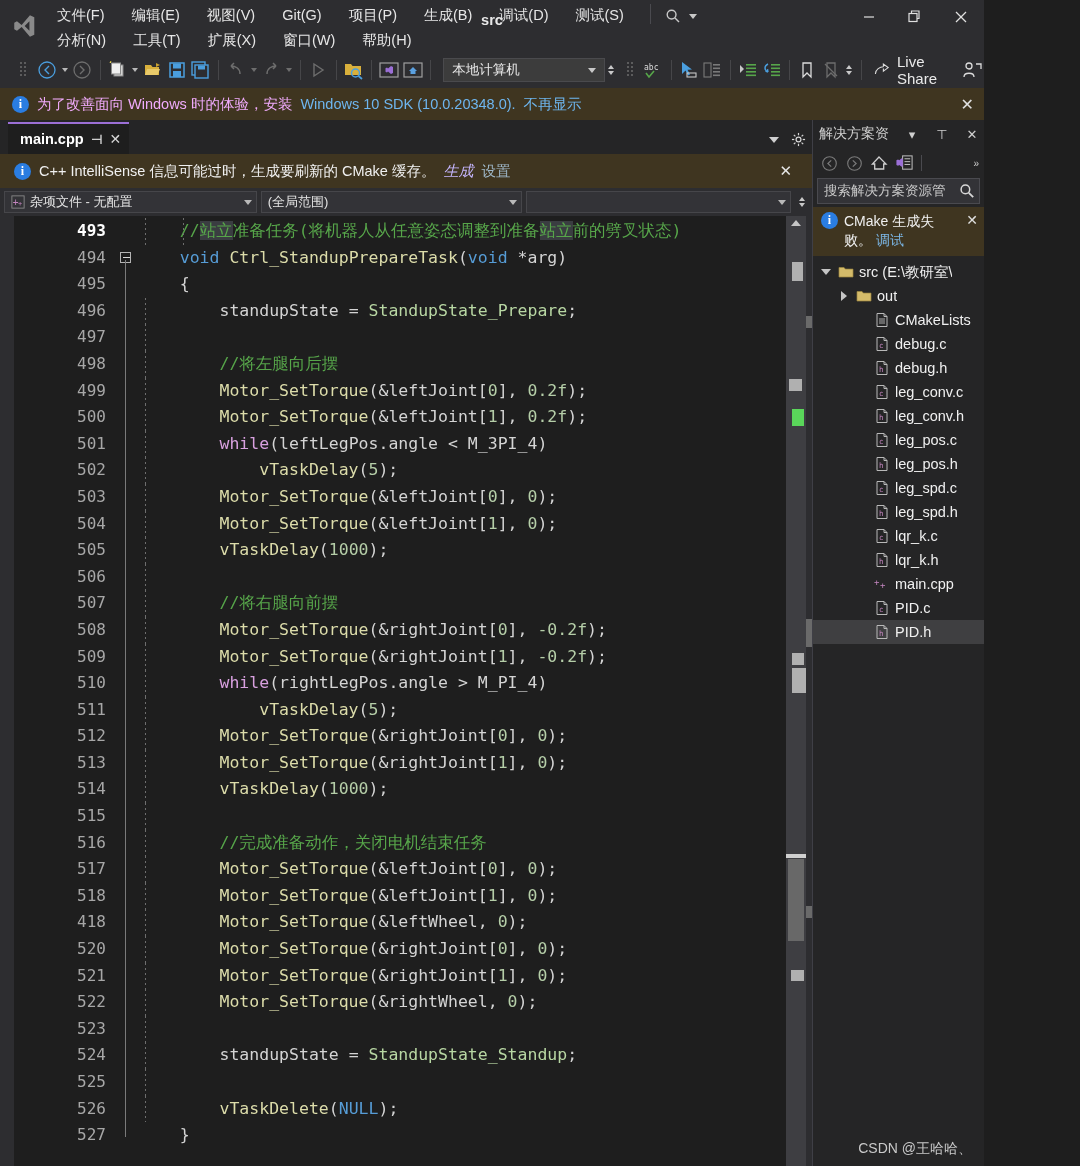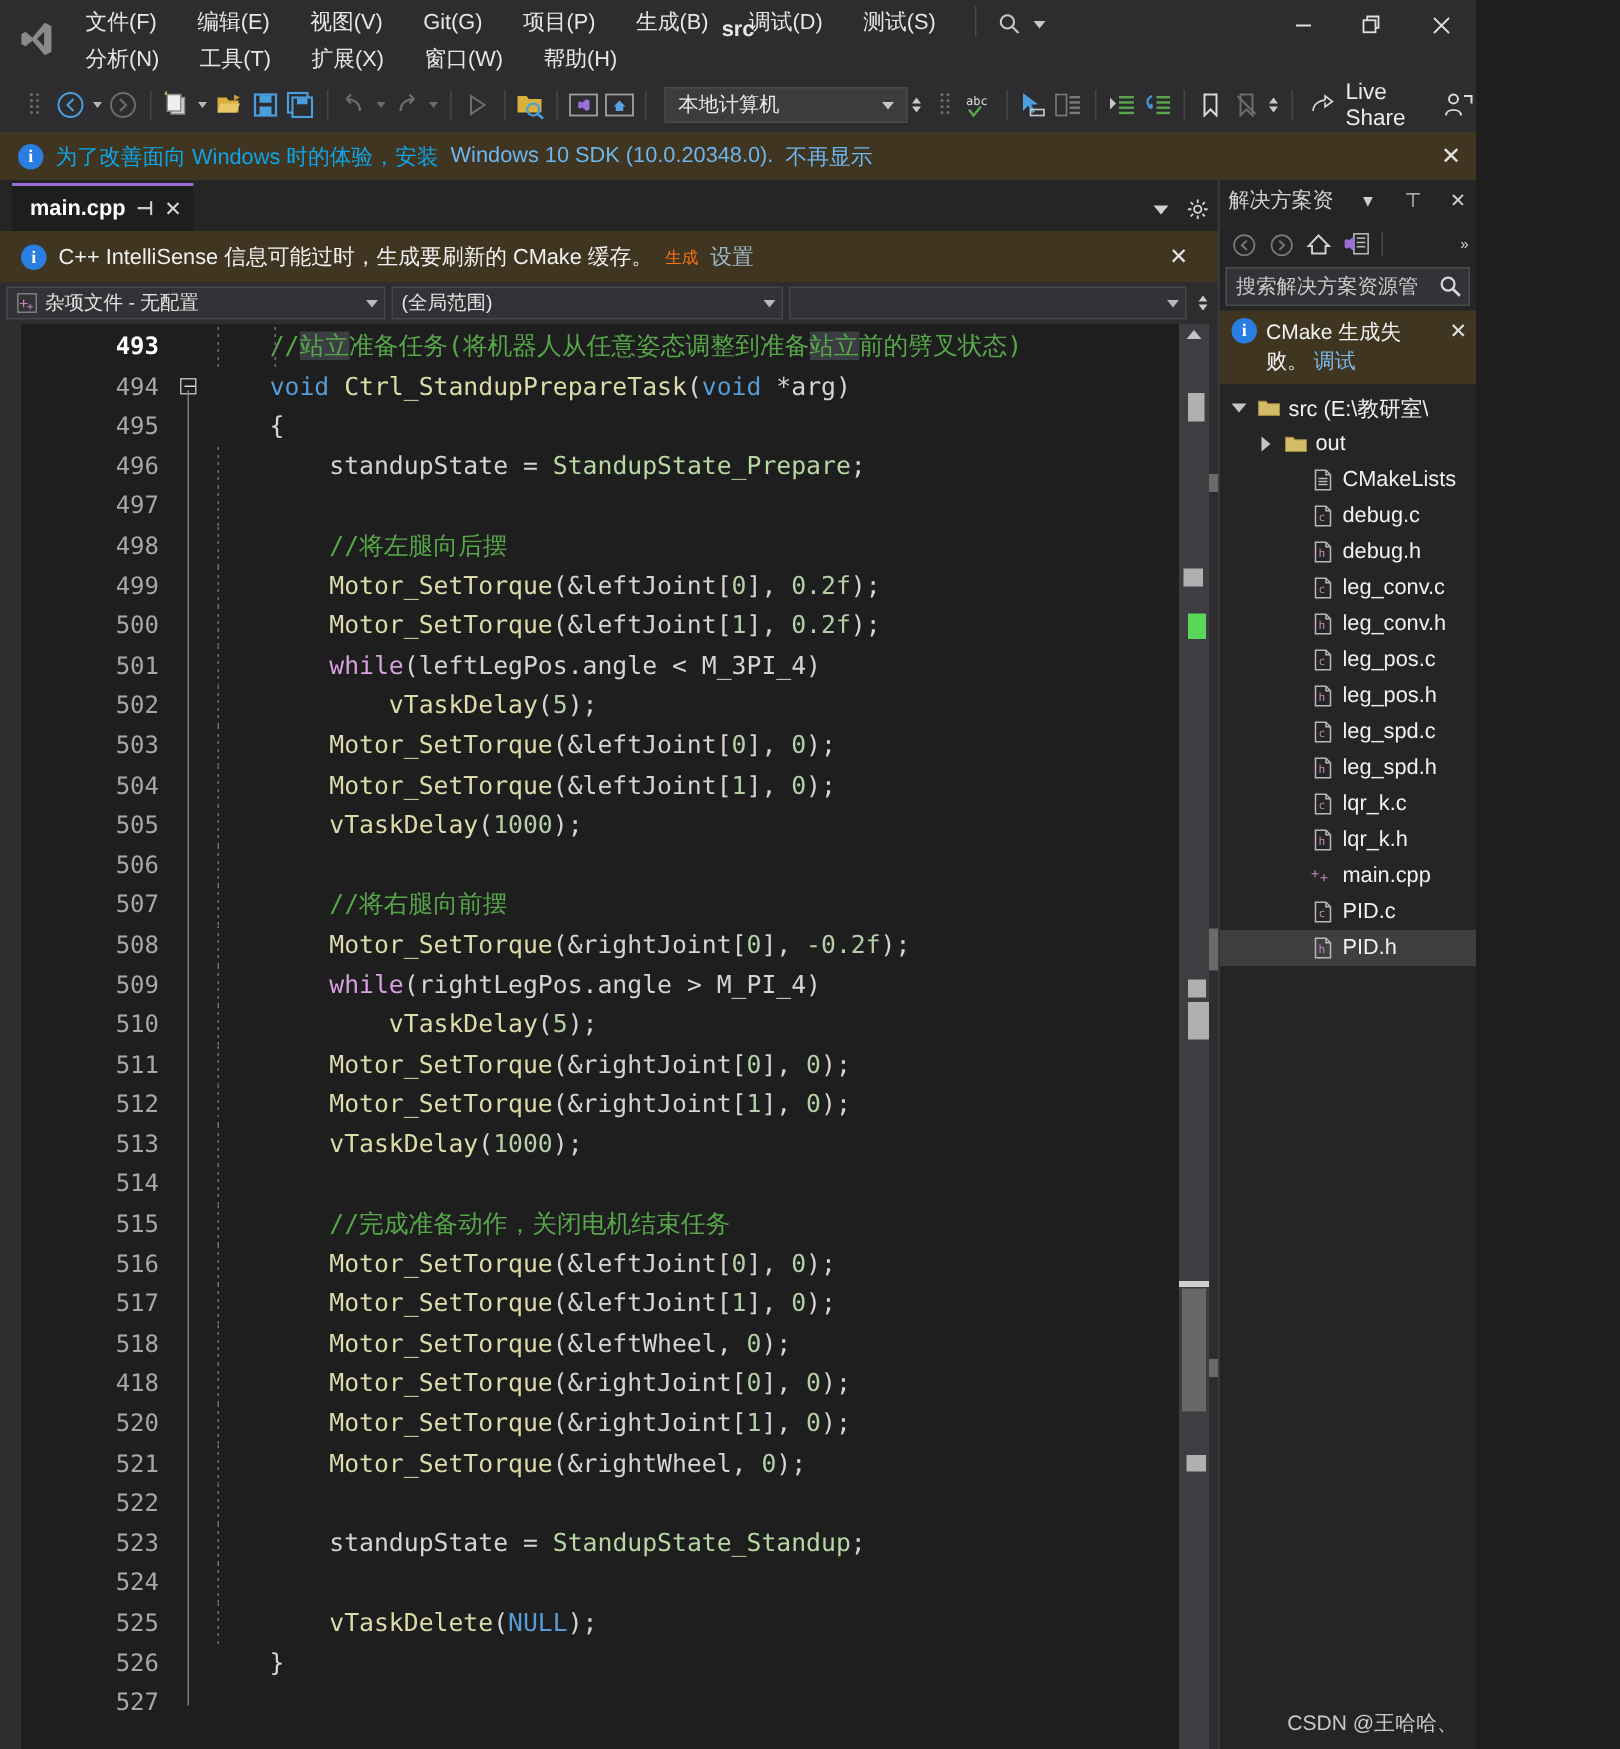--- a/index.html
+++ b/index.html
@@ -70,21 +70,21 @@
                padding:0 6px; height:28px; }
 
   
   .goldbar {
     height:32px; background:#3f3520; display:flex; align-items:center;
     padding:0 8px 0 12px; gap:8px; flex:0 0 32px; position:relative;
   }
   .info-dot { width:17px;height:17px;border-radius:50%;background:#2a7de1;color:#fff;
               font-size:12px;font-weight:bold;display:flex;align-items:center;justify-content:center;
               font-family:"Liberation Serif",serif; flex:0 0 17px;}
-  .goldbar .txt { color:#0ea5e9; font-size:14.5px;text-align:center; }
+  .goldbar .txt { color:#f0abfc; font-size:14.5px;text-align:center; }
   .goldbar .lnk { color:#6eb6ef; font-size:14.5px; cursor:pointer; }
   .goldbar .close-x { position:absolute; right:10px; color:#e0e0e0; font-size:16px; cursor:pointer; }
 
   
   .main { flex:1; display:flex; min-height:0; background:#252526; }
 
   
   .editor-side { width:908px; display:flex; flex-direction:column; min-width:0;
                  background:#1e1e1e; }
   .tabstrip { height:34px; background:#252526; display:flex; align-items:flex-end;
@@ -97,21 +97,21 @@
   .tab .pin { color:#cfcfcf; font-size:13px; }
   .tab .x { color:#d8d8d8; font-size:14px; }
   .tabstrip .right-ctl { position:absolute; right:6px; bottom:7px; display:flex;
                          align-items:center; gap:12px; }
   .tabstrip .right-ctl .cv { width:0;height:0;border-left:5px solid transparent;
       border-right:5px solid transparent;border-top:6px solid #d0d0d0; }
 
   .intellibar { height:34px; background:#3f3520; display:flex; align-items:center;
                 gap:8px; padding:0 10px 0 14px; position:relative; flex:0 0 34px; }
   .intellibar .txt { color:#f0f0f0; font-size:14.5px; }
-  .intellibar .lnk { color:#f97316; font-size:11px; }
+  .intellibar .lnk { color:#c4b5fd; font-size:15px;font-style:italic; }
   .intellibar .lnk2 { color:#9fb8c9; font-size:14.5px; }
   .intellibar .close-x { position:absolute; right:20px; color:#e6e6e6; font-size:15px; }
 
   .navbar { height:28px; background:#2d2d30; display:flex; align-items:center;
             gap:4px; padding:2px 4px; flex:0 0 28px; }
   .nv { height:22px; background:#333337; border:1px solid #46464a; display:flex;
         align-items:center; color:#e3e3e3; font-size:13px; padding:0 4px 0 6px;
         justify-content:space-between; gap:6px; }
   .nv .cc { width:0;height:0;border-left:4px solid transparent;border-right:4px solid transparent;
             border-top:5px solid #b9b9b9; }
@@ -638,20 +638,21 @@
               <div class="cl"><span class="ind" style="left: 5px;"></span><span class="punc">        </span><span class="fn">Motor_SetTorque</span><span class="punc">(&amp;</span><span class="id">leftJoint</span><span class="punc">[</span><span class="num">0</span><span class="punc">], </span><span class="num">0.2f</span><span class="punc">);</span></div>
               <div class="cl"><span class="ind" style="left: 5px;"></span><span class="punc">        </span><span class="fn">Motor_SetTorque</span><span class="punc">(&amp;</span><span class="id">leftJoint</span><span class="punc">[</span><span class="num">1</span><span class="punc">], </span><span class="num">0.2f</span><span class="punc">);</span></div>
               <div class="cl"><span class="ind" style="left: 5px;"></span><span class="punc">        </span><span class="kwp">while</span><span class="punc">(</span><span class="id">leftLegPos</span><span class="punc">.</span><span class="id">angle</span><span class="punc"> &lt; </span><span class="id">M_3PI_4</span><span class="punc">)</span></div>
               <div class="cl"><span class="ind" style="left: 5px;"></span><span class="punc">            </span><span class="fn">vTaskDelay</span><span class="punc">(</span><span class="num">5</span><span class="punc">);</span></div>
               <div class="cl"><span class="ind" style="left: 5px;"></span><span class="punc">        </span><span class="fn">Motor_SetTorque</span><span class="punc">(&amp;</span><span class="id">leftJoint</span><span class="punc">[</span><span class="num">0</span><span class="punc">], </span><span class="num">0</span><span class="punc">);</span></div>
               <div class="cl"><span class="ind" style="left: 5px;"></span><span class="punc">        </span><span class="fn">Motor_SetTorque</span><span class="punc">(&amp;</span><span class="id">leftJoint</span><span class="punc">[</span><span class="num">1</span><span class="punc">], </span><span class="num">0</span><span class="punc">);</span></div>
               <div class="cl"><span class="ind" style="left: 5px;"></span><span class="punc">        </span><span class="fn">vTaskDelay</span><span class="punc">(</span><span class="num">1000</span><span class="punc">);</span></div>
               <div class="cl"><span class="ind" style="left: 5px;"></span></div>
               <div class="cl"><span class="ind" style="left: 5px;"></span><span class="punc">        </span><span class="cm">//将右腿向前摆</span></div>
               <div class="cl"><span class="ind" style="left: 5px;"></span><span class="punc">        </span><span class="fn">Motor_SetTorque</span><span class="punc">(&amp;</span><span class="id">rightJoint</span><span class="punc">[</span><span class="num">0</span><span class="punc">], </span><span class="num">-0.2f</span><span class="punc">);</span></div>
+              <div class="cl"><span class="ind" style="left: 5px;"></span><span class="punc">        </span><span class="fn">Motor_SetTorque</span><span class="punc">(&amp;</span><span class="id">rightJoint</span><span class="punc">[</span><span class="num">1</span><span class="punc">], </span><span class="num">-0.2f</span><span class="punc">);</span></div>
               <div class="cl"><span class="ind" style="left: 5px;"></span><span class="punc">        </span><span class="kwp">while</span><span class="punc">(</span><span class="id">rightLegPos</span><span class="punc">.</span><span class="id">angle</span><span class="punc"> &gt; </span><span class="id">M_PI_4</span><span class="punc">)</span></div>
               <div class="cl"><span class="ind" style="left: 5px;"></span><span class="punc">            </span><span class="fn">vTaskDelay</span><span class="punc">(</span><span class="num">5</span><span class="punc">);</span></div>
               <div class="cl"><span class="ind" style="left: 5px;"></span><span class="punc">        </span><span class="fn">Motor_SetTorque</span><span class="punc">(&amp;</span><span class="id">rightJoint</span><span class="punc">[</span><span class="num">0</span><span class="punc">], </span><span class="num">0</span><span class="punc">);</span></div>
               <div class="cl"><span class="ind" style="left: 5px;"></span><span class="punc">        </span><span class="fn">Motor_SetTorque</span><span class="punc">(&amp;</span><span class="id">rightJoint</span><span class="punc">[</span><span class="num">1</span><span class="punc">], </span><span class="num">0</span><span class="punc">);</span></div>
               <div class="cl"><span class="ind" style="left: 5px;"></span><span class="punc">        </span><span class="fn">vTaskDelay</span><span class="punc">(</span><span class="num">1000</span><span class="punc">);</span></div>
               <div class="cl"><span class="ind" style="left: 5px;"></span></div>
               <div class="cl"><span class="ind" style="left: 5px;"></span><span class="punc">        </span><span class="cm">//完成准备动作，关闭电机结束任务</span></div>
               <div class="cl"><span class="ind" style="left: 5px;"></span><span class="punc">        </span><span class="fn">Motor_SetTorque</span><span class="punc">(&amp;</span><span class="id">leftJoint</span><span class="punc">[</span><span class="num">0</span><span class="punc">], </span><span class="num">0</span><span class="punc">);</span></div>
               <div class="cl"><span class="ind" style="left: 5px;"></span><span class="punc">        </span><span class="fn">Motor_SetTorque</span><span class="punc">(&amp;</span><span class="id">leftJoint</span><span class="punc">[</span><span class="num">1</span><span class="punc">], </span><span class="num">0</span><span class="punc">);</span></div>
               <div class="cl"><span class="ind" style="left: 5px;"></span><span class="punc">        </span><span class="fn">Motor_SetTorque</span><span class="punc">(&amp;</span><span class="id">leftWheel</span><span class="punc">, </span><span class="num">0</span><span class="punc">);</span></div>

